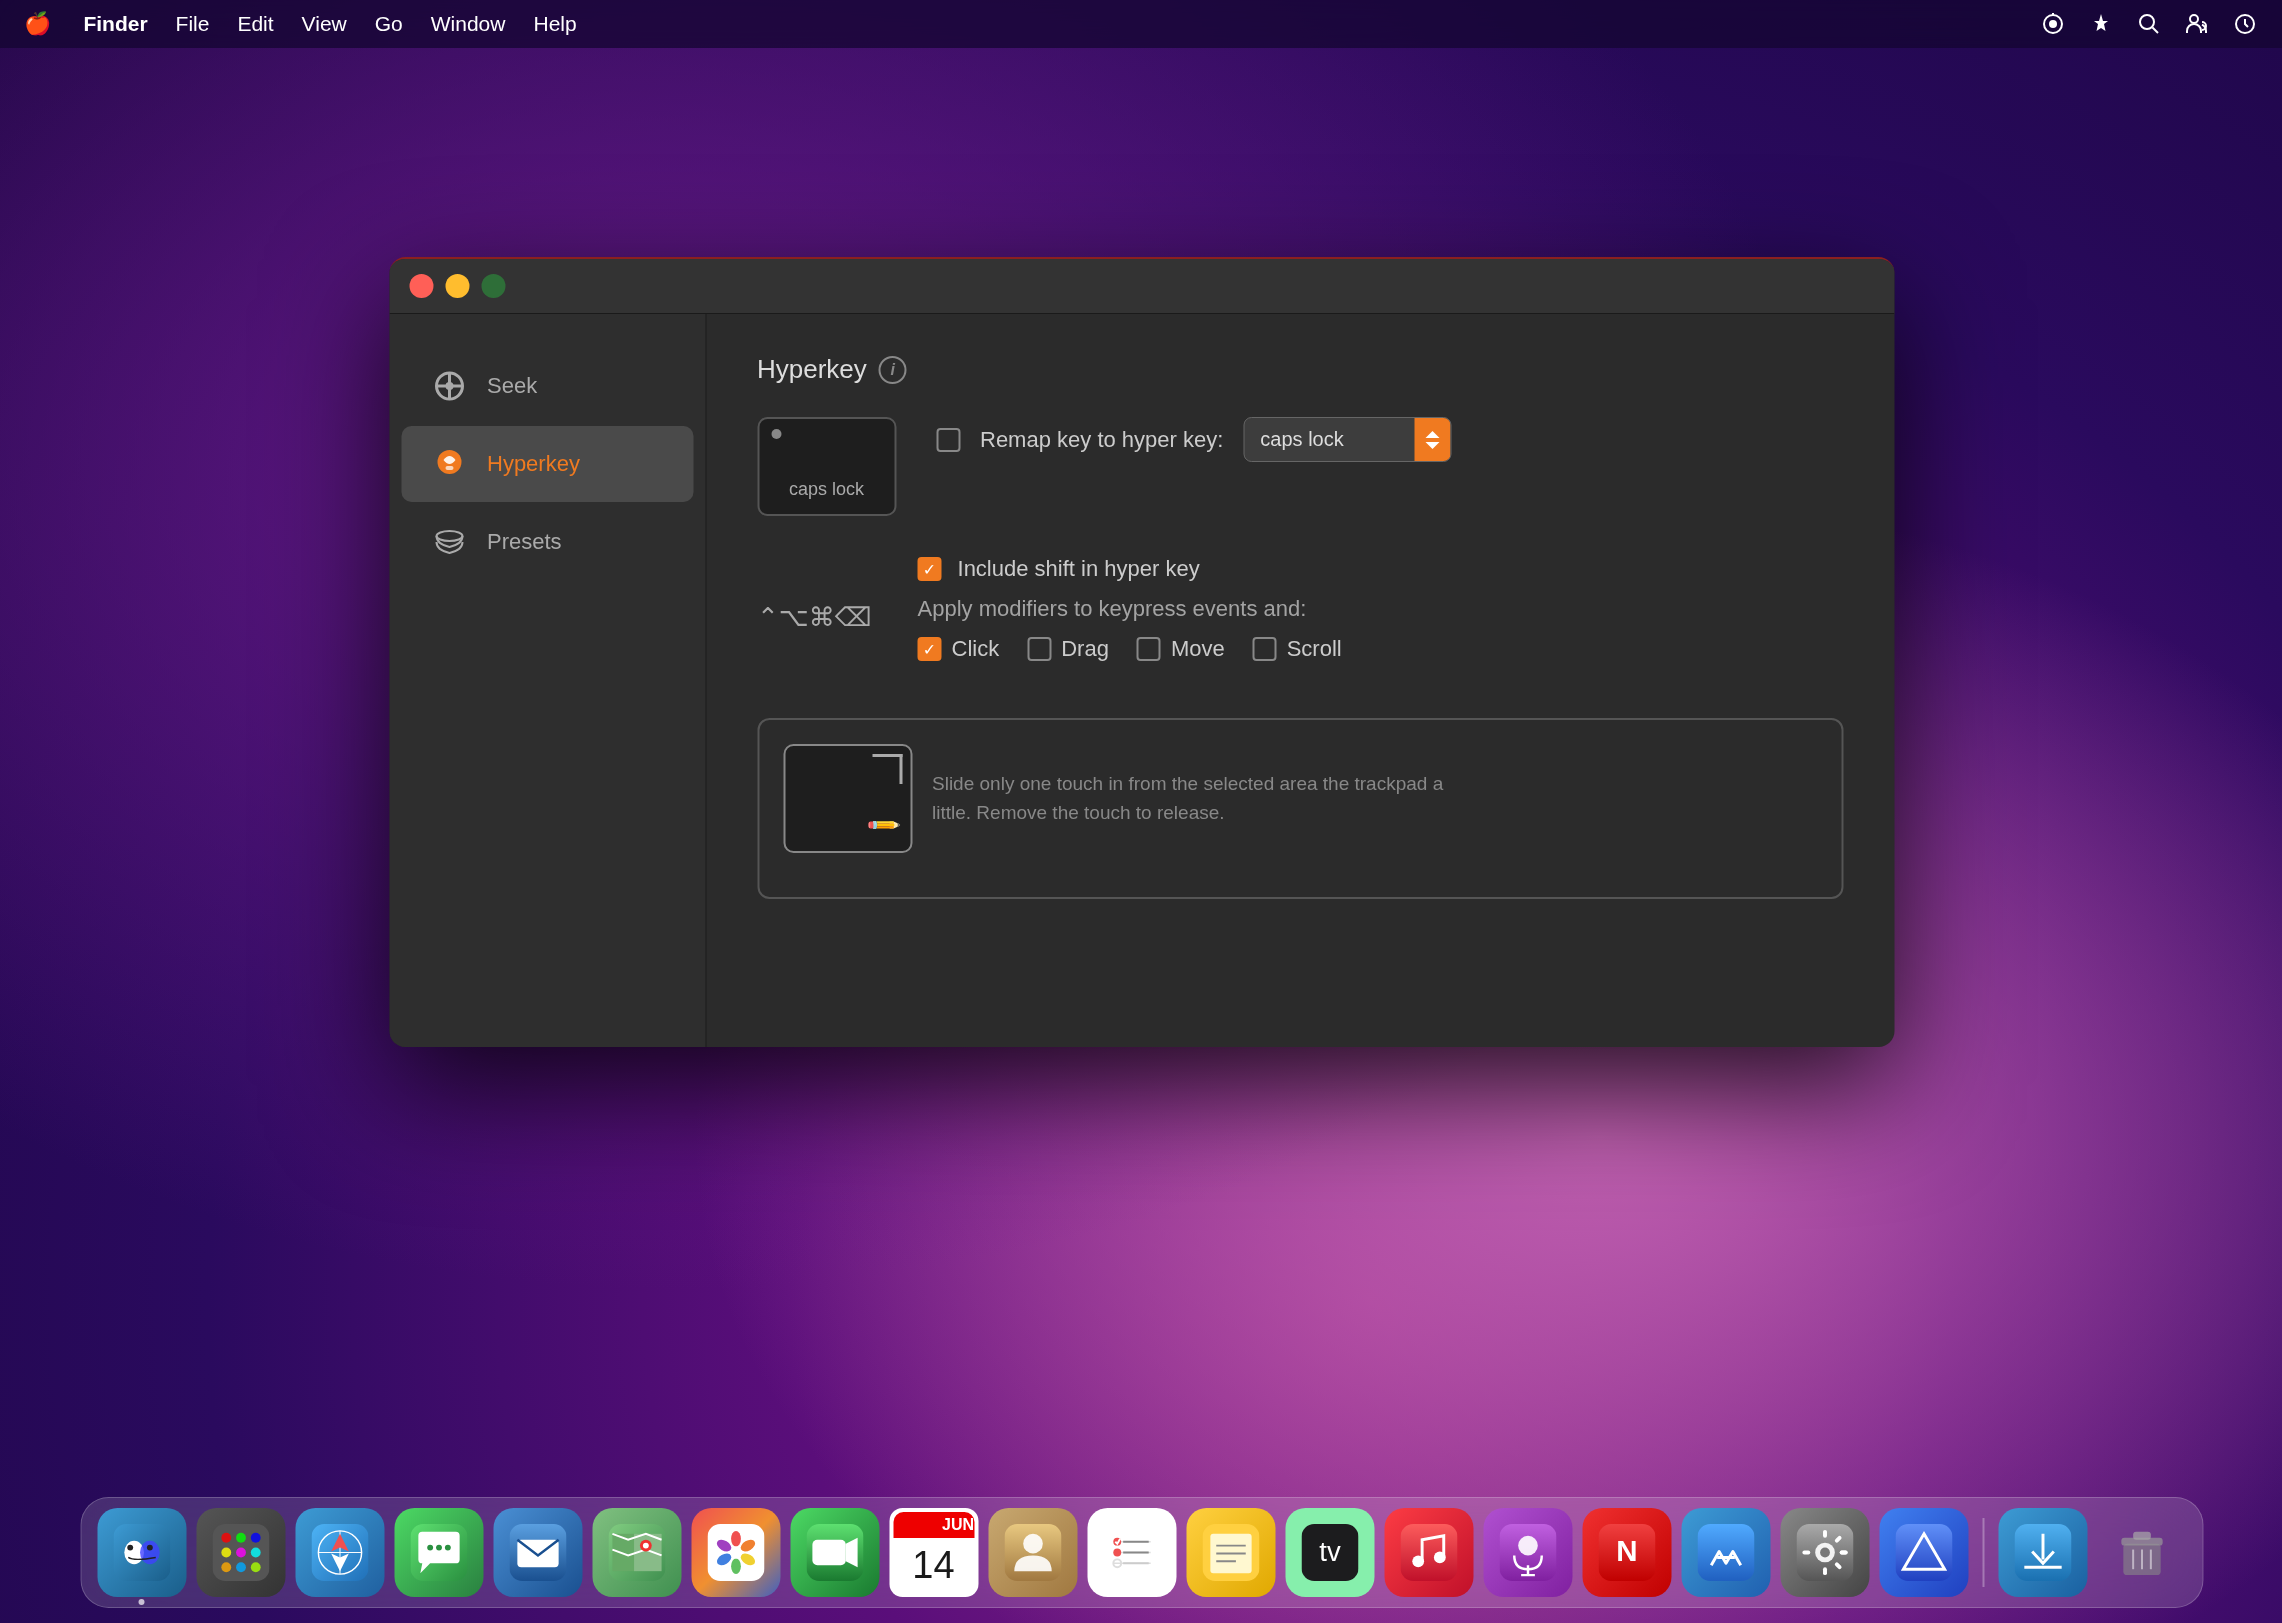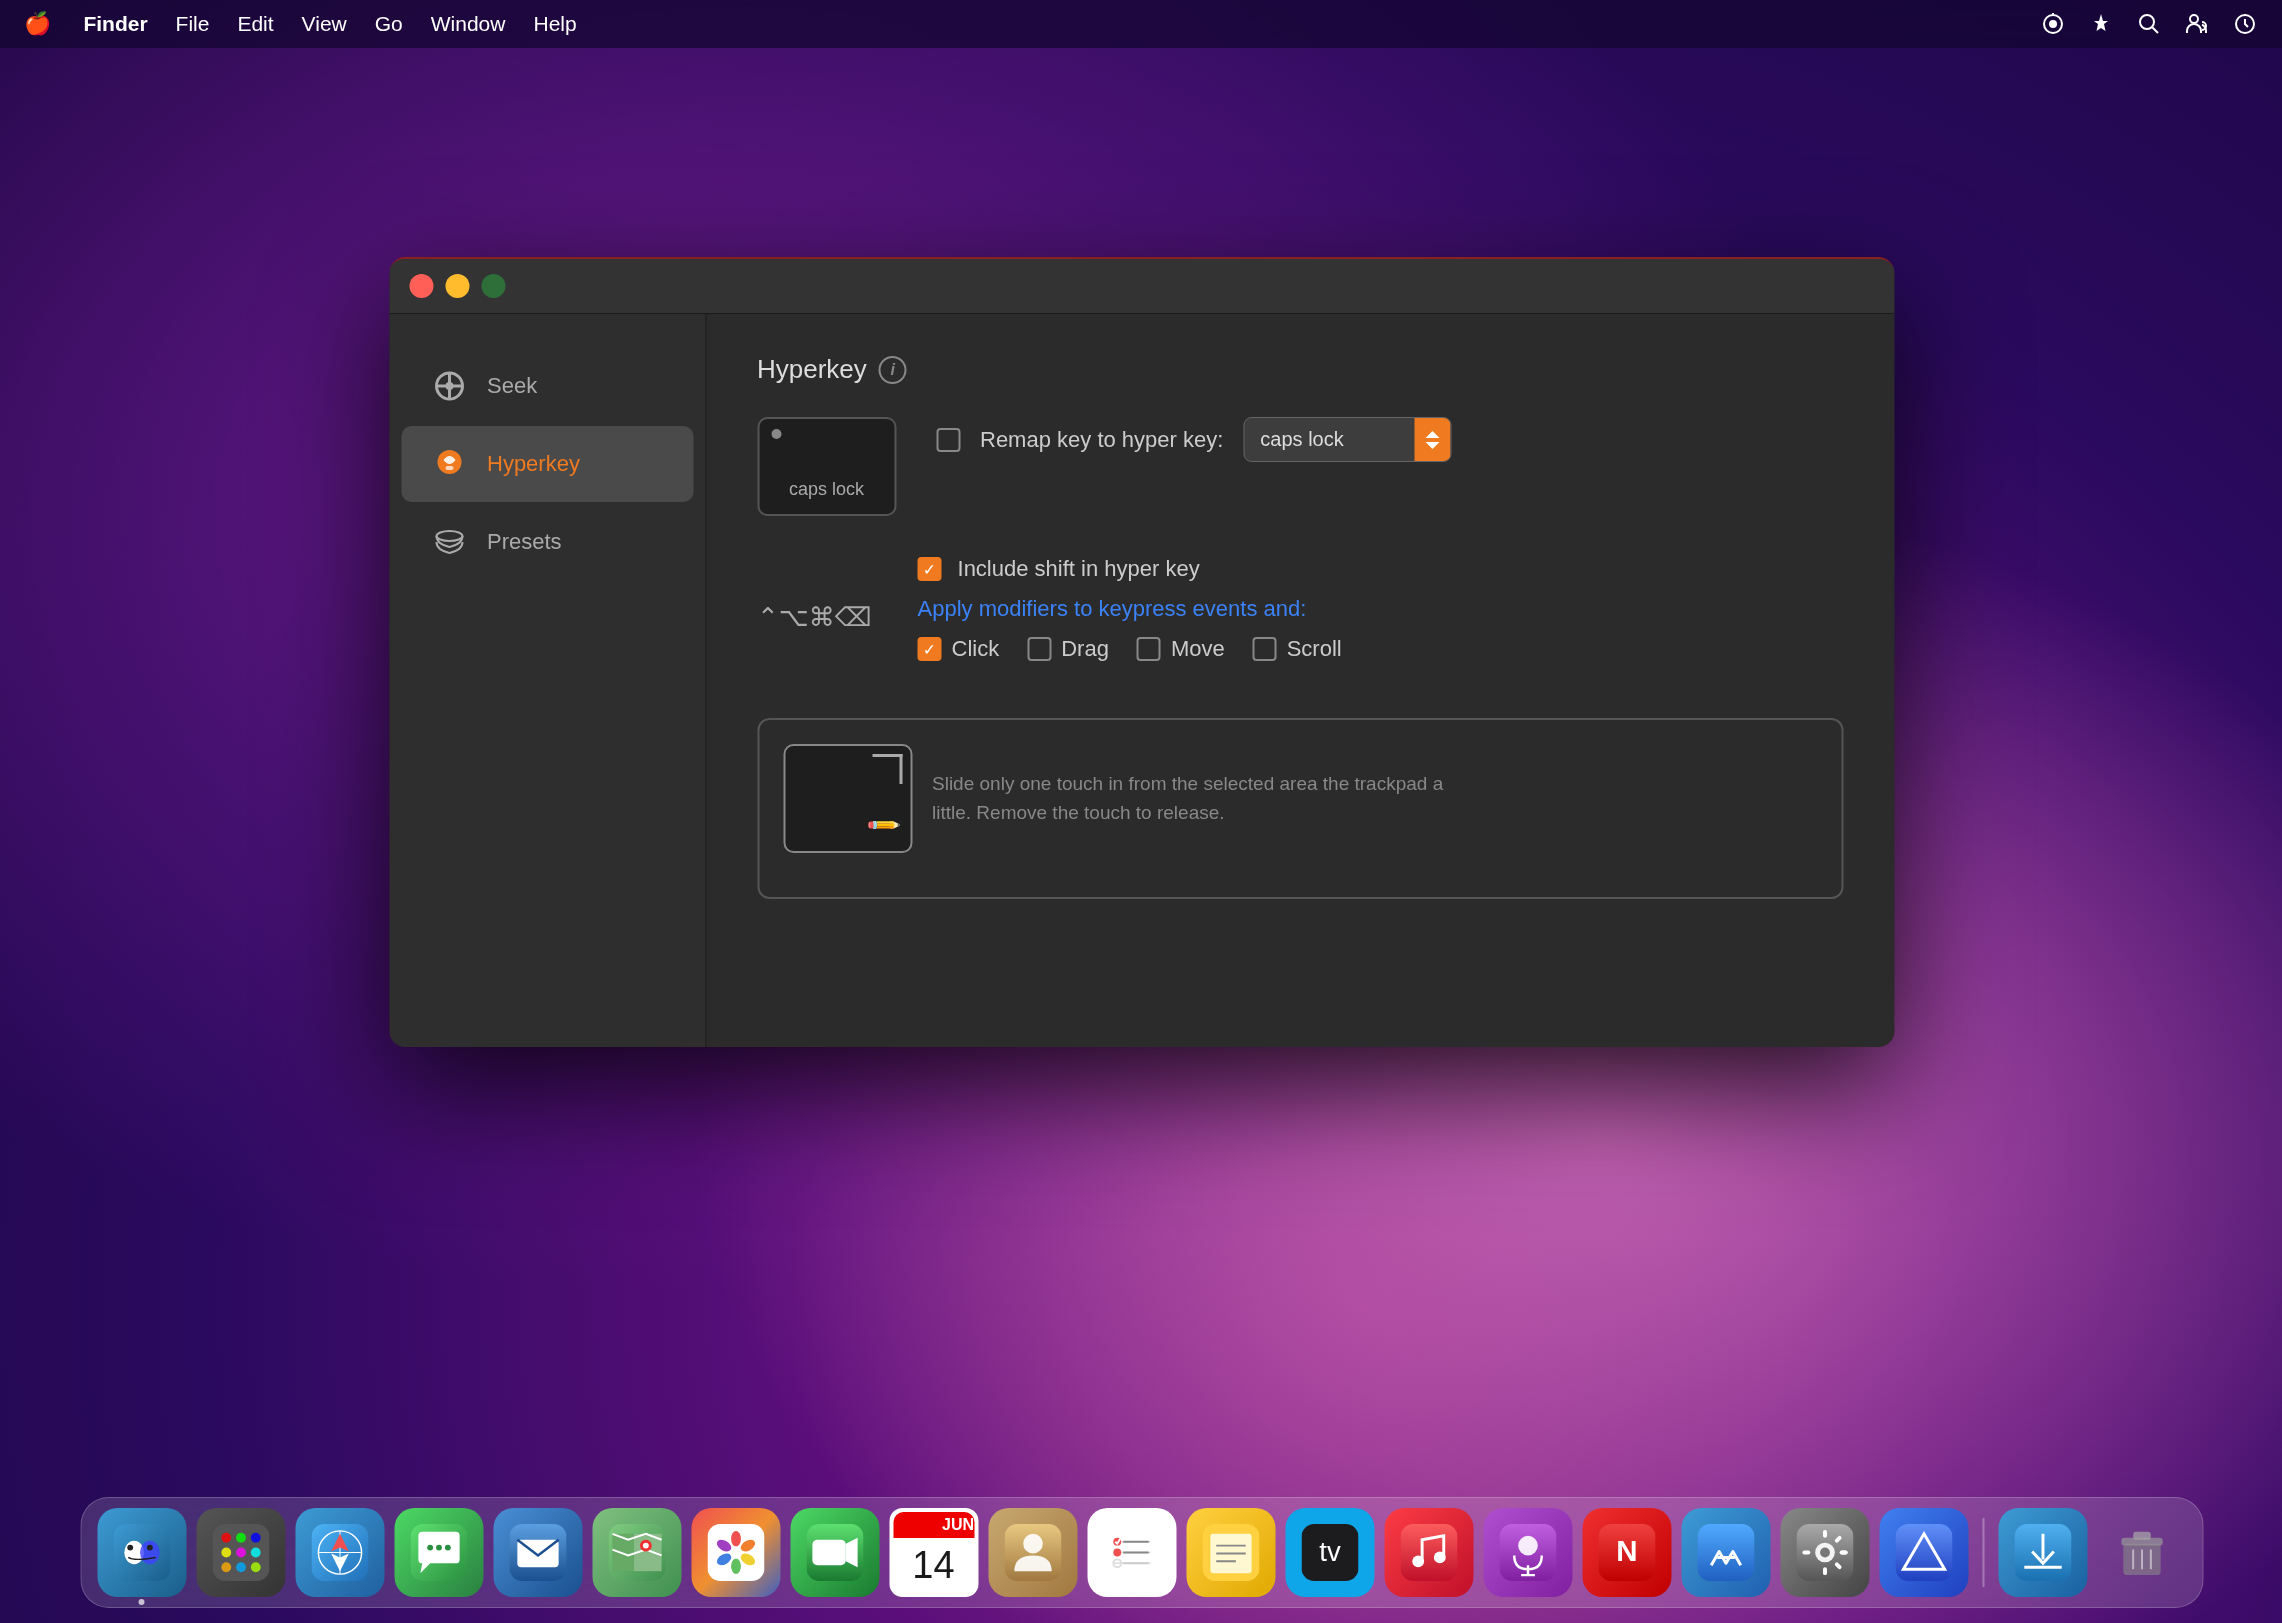--- a/index.html
+++ b/index.html
@@ -346,21 +346,21 @@
       gap: 8px;
       margin-bottom: 16px;
     }
     .modifier-symbol {
       font-size: 26px;
       color: #aaa;
     }
 
     .apply-label {
       font-size: 22px;
-      color: #3b82f6;
+      color: #a3a3a3;
       margin-bottom: 16px;
     }
     .events-row {
       display: flex;
       align-items: center;
       gap: 28px;
       margin-bottom: 32px;
     }
     .event-item {
       display: flex;
@@ -424,21 +424,21 @@
     .dock-app-safari { background: linear-gradient(135deg, #3d9bd4 0%, #2060a0 100%); }
     .dock-app-messages { background: linear-gradient(135deg, #4cd964 0%, #2a8040 100%); }
     .dock-app-mail { background: linear-gradient(135deg, #4a8fd4 0%, #1a5090 100%); }
     .dock-app-maps { background: linear-gradient(135deg, #80c080 0%, #409050 100%); }
     .dock-app-photos { background: linear-gradient(135deg, #f05050 0%, #f09030 50%, #4060c0 100%); }
     .dock-app-facetime { background: linear-gradient(135deg, #4cd964 0%, #1a7a30 100%); }
     .dock-app-calendar { background: #fff; color: #e00 !important; }
     .dock-app-contacts { background: linear-gradient(135deg, #c8a870 0%, #a07840 100%); }
     .dock-app-reminders { background: #fff; }
     .dock-app-notes { background: linear-gradient(135deg, #ffd040 0%, #e0a800 100%); }
-    .dock-app-appletv { background: #0ea5e9; }
+    .dock-app-appletv { background: #86efac; }
     .dock-app-music { background: linear-gradient(135deg, #fc3c44 0%, #c0102a 100%); }
     .dock-app-podcasts { background: linear-gradient(135deg, #b050d0 0%, #8020a0 100%); }
     .dock-app-news { background: linear-gradient(135deg, #f03030 0%, #c00000 100%); }
     .dock-app-appstore { background: linear-gradient(135deg, #3d9bd4 0%, #2060b0 100%); }
     .dock-app-syspref { background: linear-gradient(135deg, #888 0%, #444 100%); }
     .dock-app-altstore { background: linear-gradient(135deg, #4080f0 0%, #2040c0 100%); }
     .dock-app-downloads { background: linear-gradient(135deg, #3d9bd4 0%, #1a60a0 100%); }
 
     
     .seek-icon-svg circle, .seek-icon-svg line {

